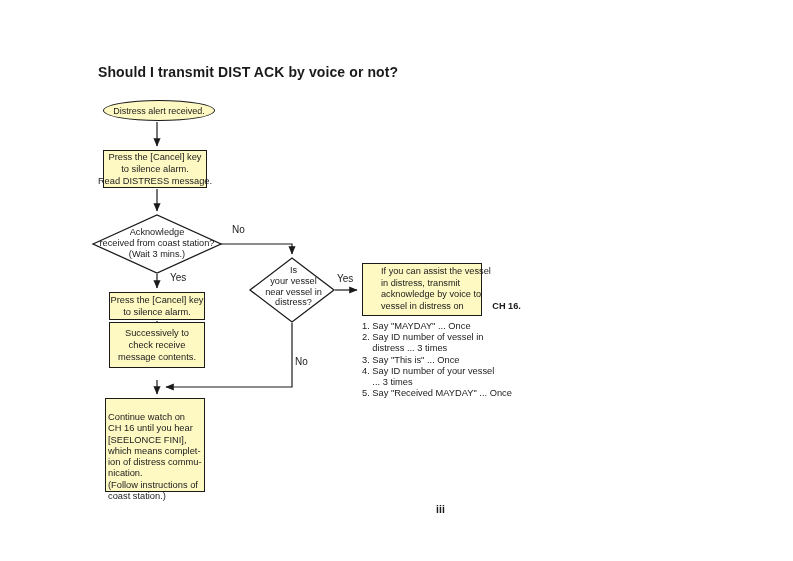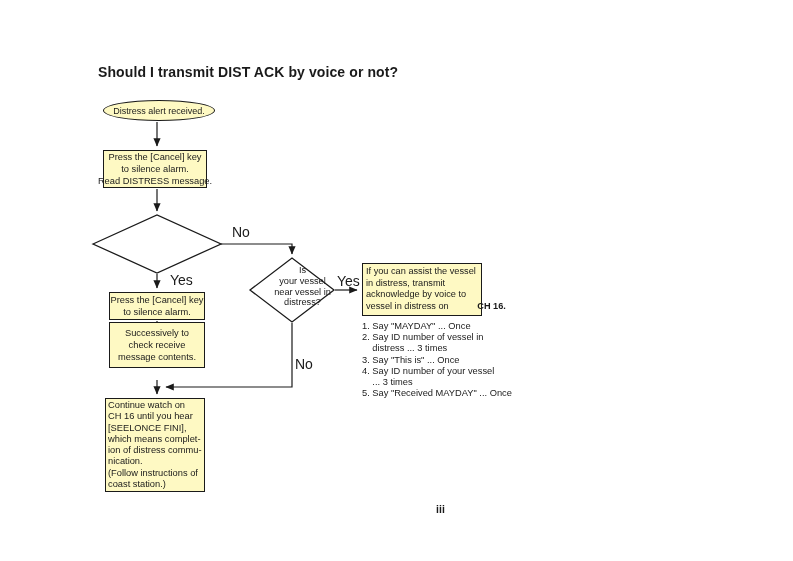--- a/index.html
+++ b/index.html
@@ -38,42 +38,42 @@
     border-radius: 50%;
     font-size: 9px;
     line-height: 10px;
   }
   .box-cancel-read { left: 103px; top: 150px; width: 104px; height: 38px; }
   .box-cancel     { left: 109px; top: 292px; width: 96px;  height: 28px; }
   .box-check      { left: 109px; top: 322px; width: 96px;  height: 46px; }
   .box-watch {
     left: 105px; top: 398px; width: 100px; height: 94px;
     justify-content: flex-start; text-align: left;
-    align-items: flex-start; padding: 1px 2px;
+    align-items: flex-start; padding: 13px 2px;
     line-height: 11.3px;
   }
   .box-assist {
     left: 362px; top: 263px; width: 120px; height: 53px;
     justify-content: flex-start; text-align: left;
-    align-items: flex-start; padding: 2px 3px;
+    align-items: flex-start; padding: 2px 18px;
     font-size: 9.2px; line-height: 11.7px;
     display: block;
   }
   .box-assist b { font-weight: bold; margin-left: 26px; }
   .diamond-text {
     position: absolute;
     text-align: center;
     font-size: 9.2px;
     white-space: pre;
   }
   .d1-text { left: 93px; top: 227px; width: 128px; line-height: 11px; }
-  .d2-text { left: 260px; top: 265px; width: 85px; line-height: 10.8px; }
+  .d2-text { left: 251px; top: 265px; width: 85px; line-height: 10.8px; }
   .edge-label {
     position: absolute;
-    font-size: 14px;
+    font-size: 10px;
     white-space: pre;
     text-align: center;
   }
   .lbl-no-1  { left: 232px; top: 224px; }
   .lbl-yes-1 { left: 170px; top: 272px; }
   .lbl-yes-2 { left: 337px; top: 273px; }
   .lbl-no-2  { left: 295px; top: 356px; }
   .steps {
     position: absolute;
     left: 362px; top: 321px;
@@ -120,20 +120,23 @@
       <polygon points="250,290 292,258 334,290 292,322"></polygon>
     </g>
   </svg>
 
   <div class="node terminator">Distress alert received.</div>
 
   <div class="node box-cancel-read">Press the [Cancel] key
 to silence alarm.
 Read DISTRESS message.</div>
 
+  <div class="diamond-text d1-text">Acknowledge
+received from coast station?
+(Wait 3 mins.)</div>
 
   <div class="edge-label lbl-no-1">No</div>
   <div class="edge-label lbl-yes-1">Yes</div>
 
   <div class="node box-cancel">Press the [Cancel] key
 to silence alarm.</div>
 
   <div class="node box-check">Successively to
 check receive
 message contents.</div>

